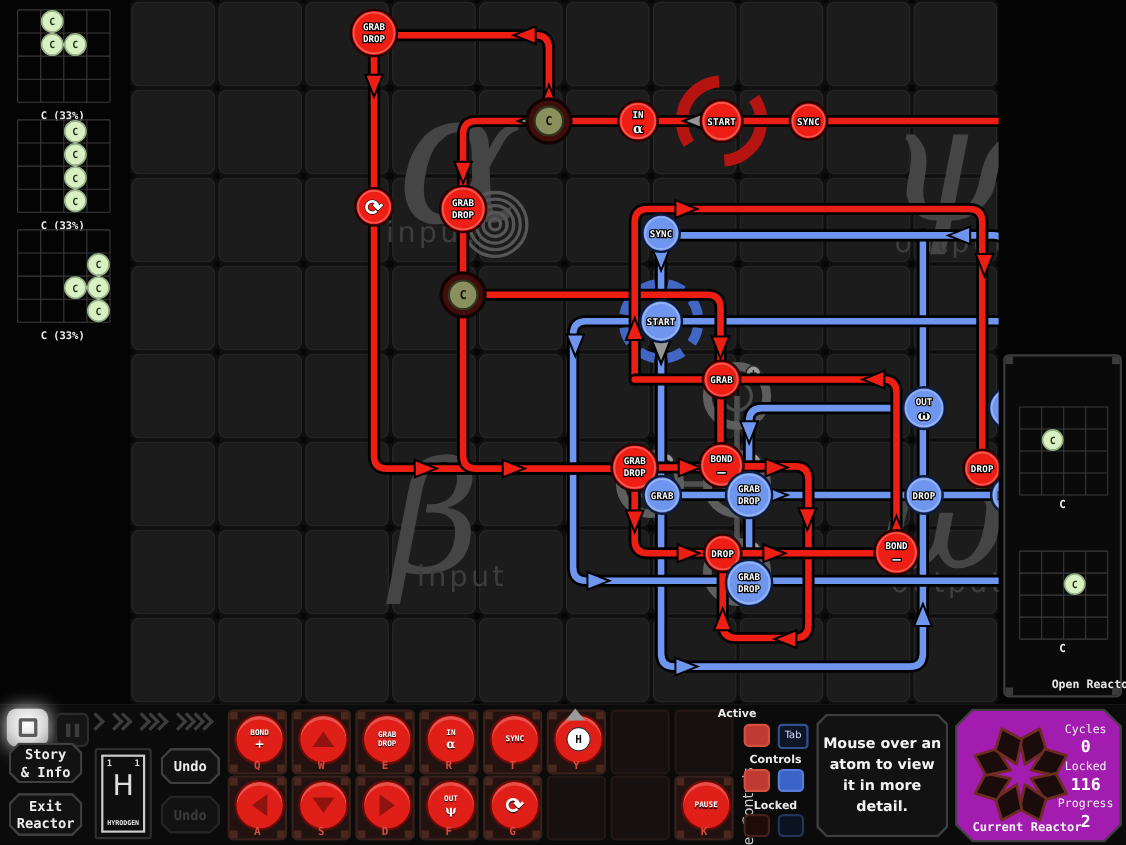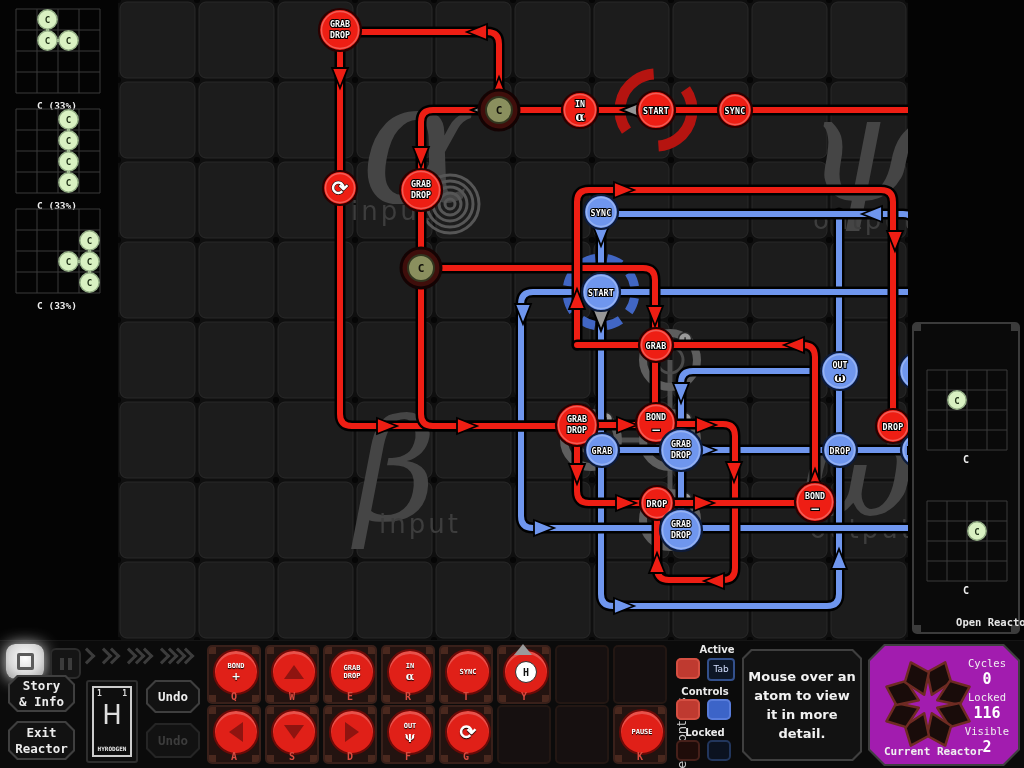--- a/index.html
+++ b/index.html
@@ -711,21 +711,21 @@
         <div class="tile empty" style="left: 555px; top: 64px;"></div>
         <div class="tile" style="left: 613px; top: 64px;">
           <div class="circ">
             <span class="t1">PAUSE</span>
           </div>
           <span class="key">K</span>
         </div>
       </div>
 
     <div class="lc-title">Layer Controls</div>
-    <div class="lc-label" style="left:684px;top:3px;">Active</div>
+    <div class="lc-label" style="left:637px;top:3px;">Active</div>
     <div class="swatch sw-red" style="left:676px;top:17px;"></div>
     <div class="tab-btn" style="left:707px;top:17px;">Tab</div>
     <div class="lc-label" style="left:672px;top:45px;">Controls</div>
     <div class="swatch sw-red" style="left:676px;top:58px;"></div>
     <div class="swatch sw-blue" style="left:707px;top:58px;"></div>
     <div class="lc-label" style="left:672px;top:86px;">Locked</div>
     <div class="swatch sw-red-dim" style="left:676px;top:99px;"></div>
     <div class="swatch sw-blue-dim" style="left:707px;top:99px;"></div>
 
     <div class="oct-wrap tooltip">
@@ -745,20 +745,20 @@
             <path d="M 50 42 L 37 23 L 50 7 L 63 23 Z" fill="#190c0a" stroke="#6e2b22" stroke-width="2.5" stroke-linejoin="round" transform="rotate(202.5 50 52)"></path>
             <path d="M 50 42 L 37 23 L 50 7 L 63 23 Z" fill="#190c0a" stroke="#6e2b22" stroke-width="2.5" stroke-linejoin="round" transform="rotate(247.5 50 52)"></path>
             <path d="M 50 42 L 37 23 L 50 7 L 63 23 Z" fill="#190c0a" stroke="#6e2b22" stroke-width="2.5" stroke-linejoin="round" transform="rotate(292.5 50 52)"></path>
             <path d="M 50 42 L 37 23 L 50 7 L 63 23 Z" fill="#190c0a" stroke="#6e2b22" stroke-width="2.5" stroke-linejoin="round" transform="rotate(337.5 50 52)"></path>
           </svg>
         <div class="stats" id="progress-stats">
             <div class="stat-label">Cycles</div>
             <div class="stat-value">0</div>
             <div class="stat-label">Locked</div>
             <div class="stat-value">116</div>
-            <div class="stat-label">Visible</div>
+            <div class="stat-label">Progress</div>
             <div class="stat-value">2</div>
           </div>
         <div class="progress-title">Current Reactor</div>
       </div>
     </div>
   </div>
 </div>
 
 </body></html>

